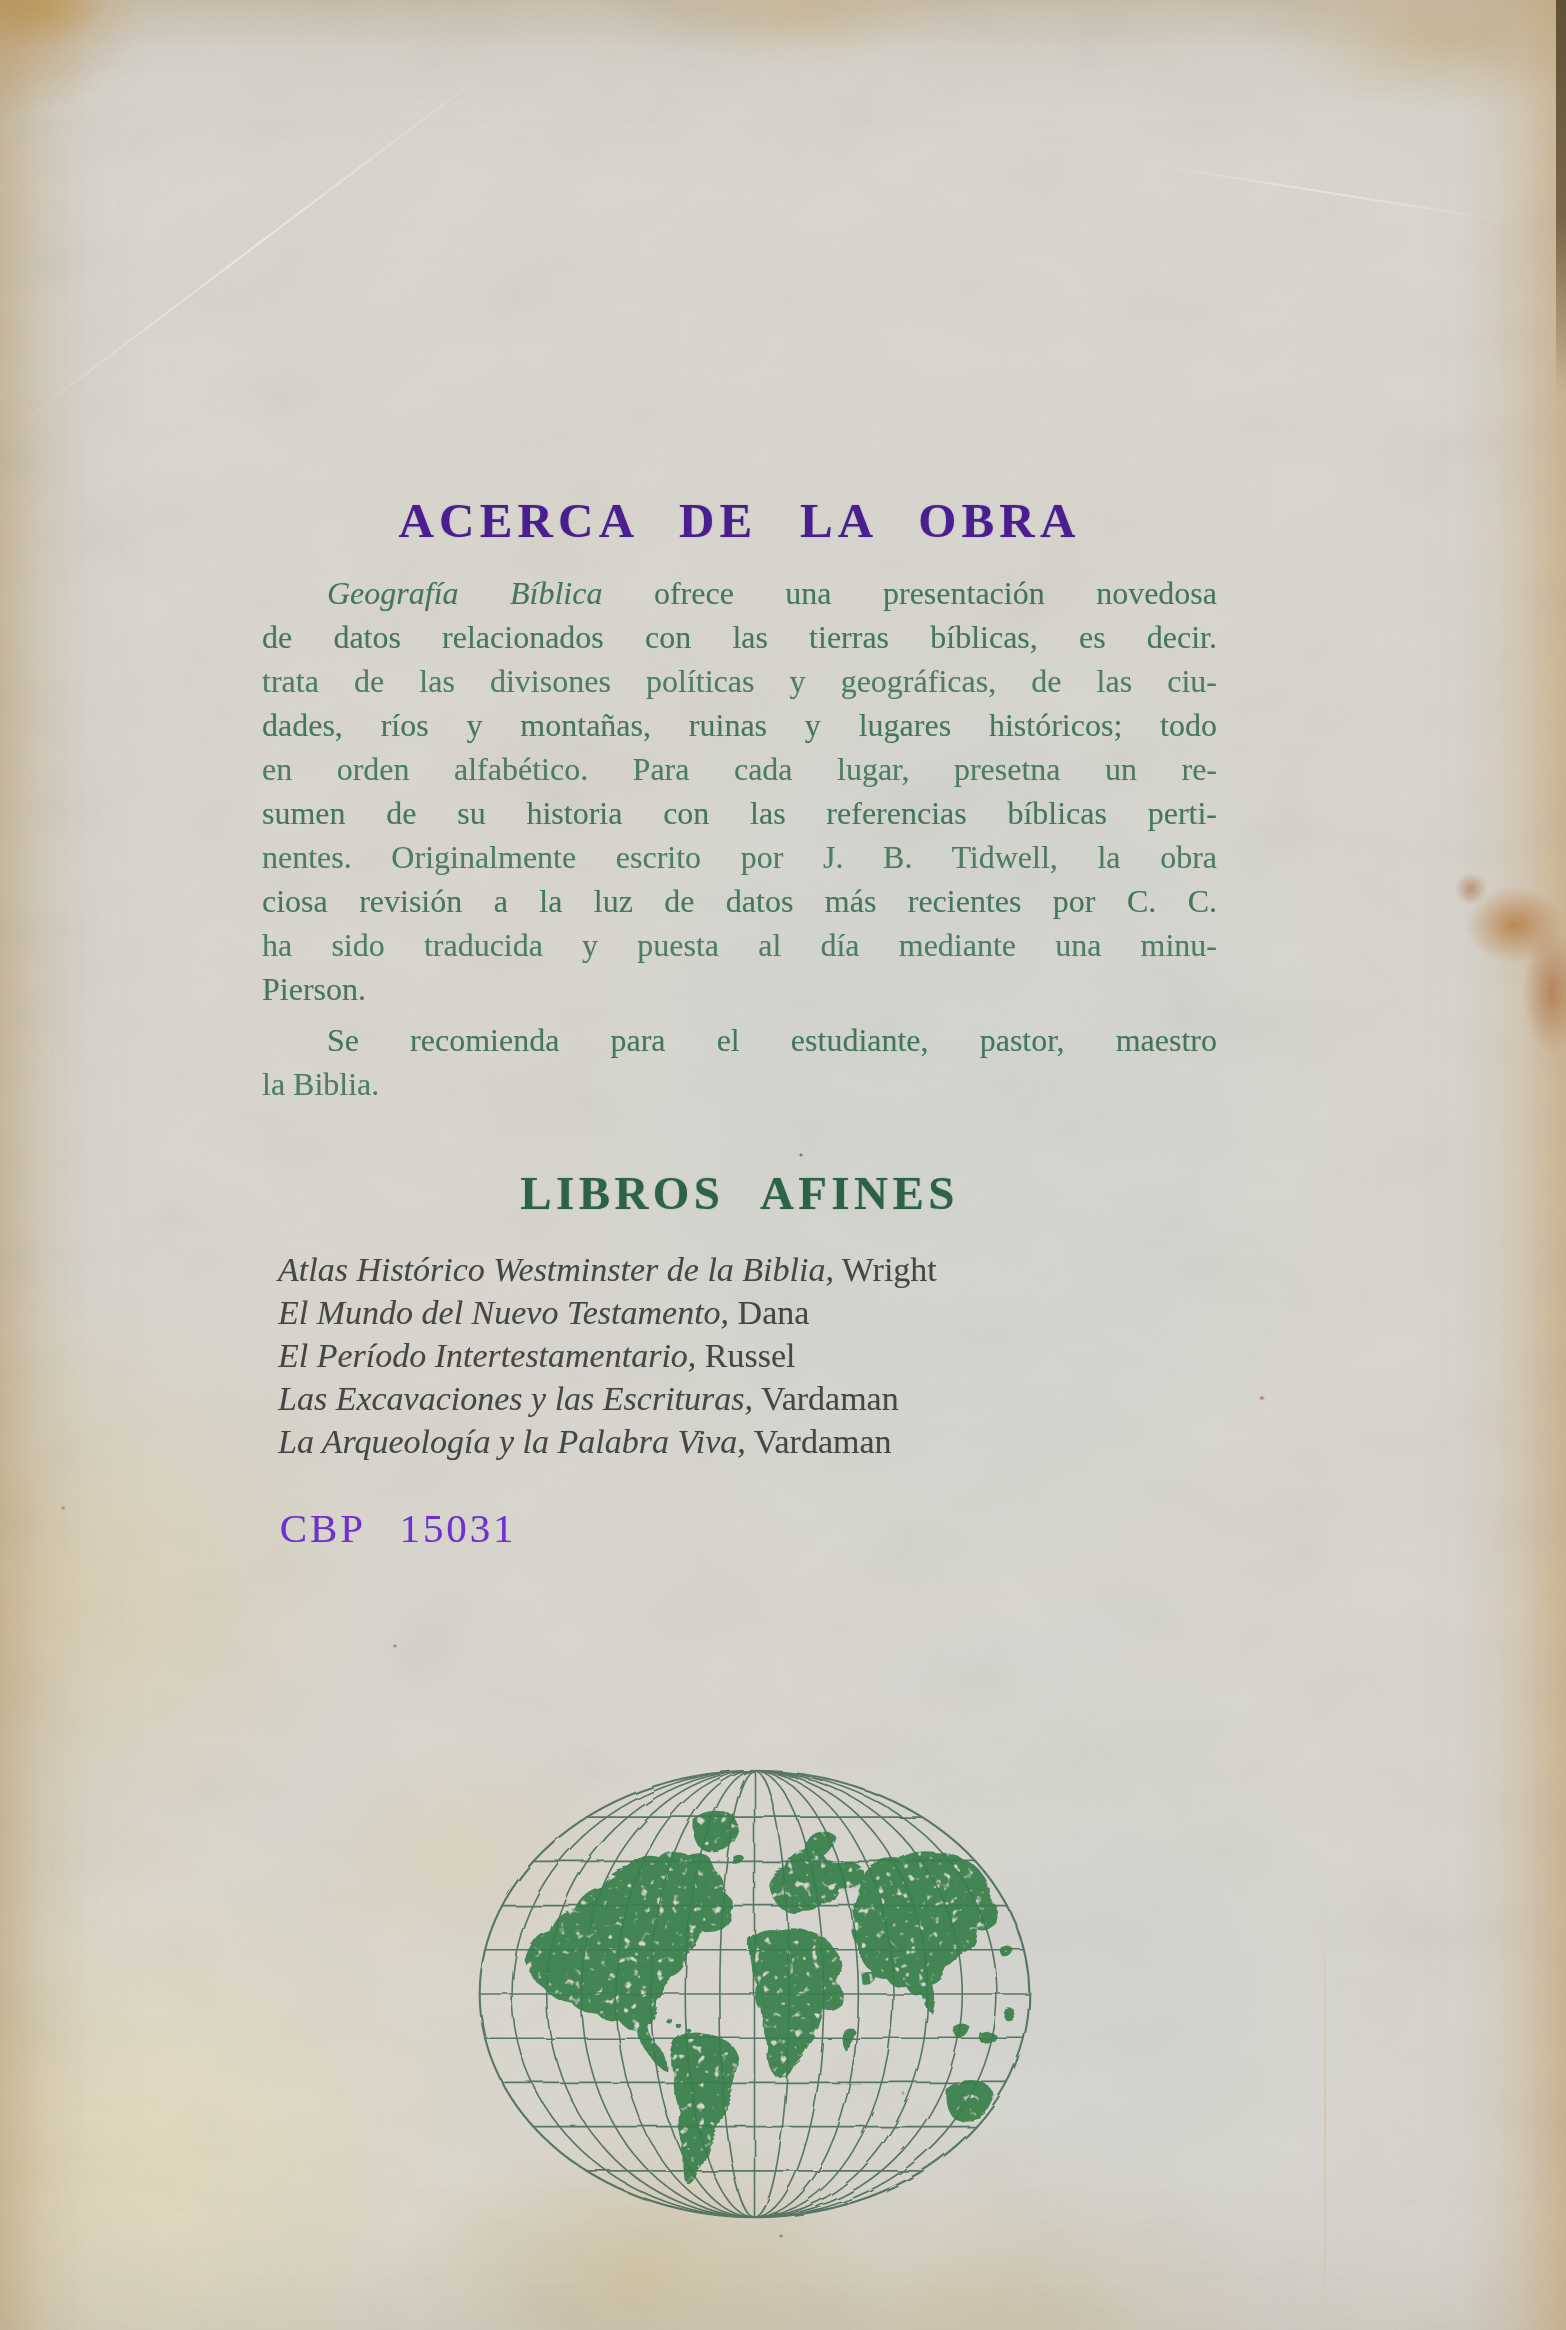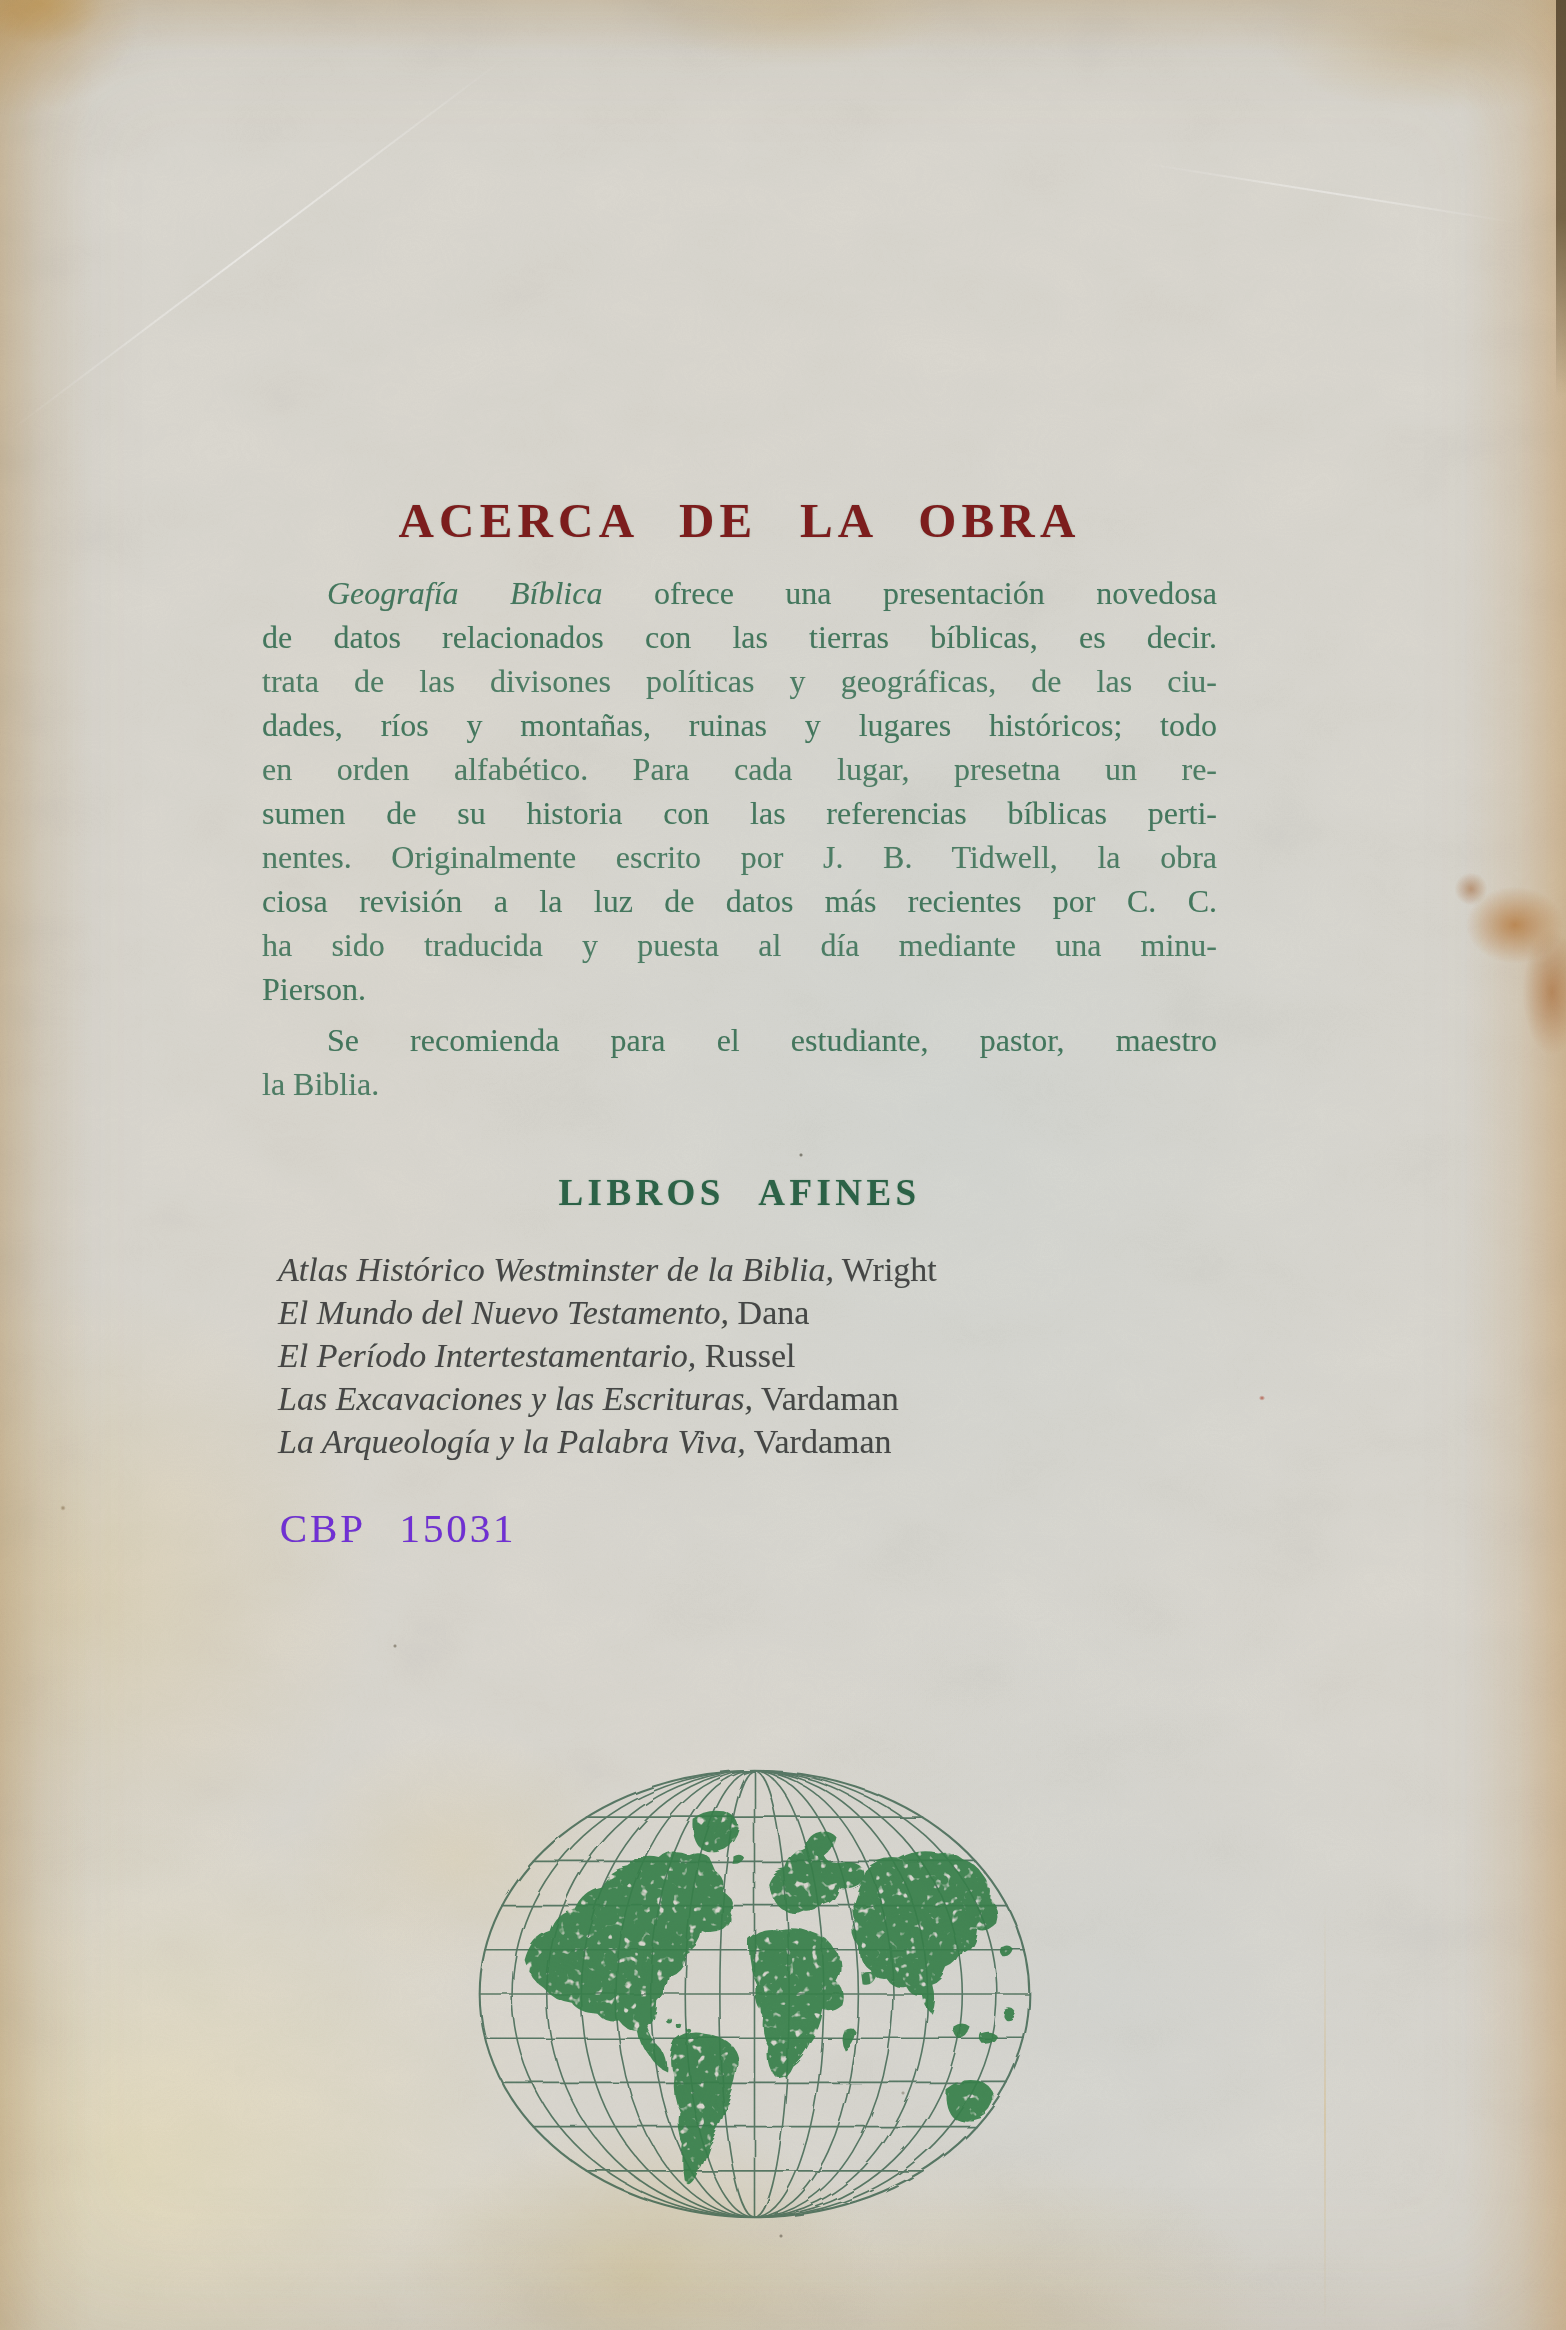--- a/index.html
+++ b/index.html
@@ -78,38 +78,38 @@
   
   .content{
     position:absolute;left:262px;top:493px;width:955px;
     color:#3a7257;
     filter:blur(0.3px);
   }
   h1.acerca{
     margin:0 0 22px 0;
     font-size:49px;line-height:56px;font-weight:700;
     letter-spacing:5.2px;word-spacing:25px;
-    text-align:center;color:#7f1d1d;
+    text-align:center;color:#4c1d95;
     text-shadow:0 0 1.5px rgba(44,99,71,.35);
   }
   .para{margin:0;}
   .para-2{margin-top:7.4px;}
   .jline{
     font-size:32px;line-height:44px;
     text-align:justify;text-align-last:justify;
     opacity:.93;
     text-shadow:0 0 0.7px rgba(58,114,87,.35);
   }
   .jline:nth-child(2n){opacity:.87;}
   .indent{text-indent:65px;}
   .lastline{text-align-last:left;}
   .it{font-style:italic;}
   h2.afines{
     margin:59px 0 0 0;
-    font-size:37px;line-height:56px;font-weight:700;
+    font-size:47px;line-height:56px;font-weight:700;
     letter-spacing:4.4px;word-spacing:22px;
     text-align:center;color:#2d6448;
     text-shadow:0 0 1.5px rgba(44,99,71,.35);
   }
   .booklist{margin-top:26.5px;padding-left:16px;}
   .bookline{
     font-size:34px;line-height:43px;
     color:#404040;opacity:.95;
     text-shadow:0 0 0.7px rgba(60,122,82,.35);
   }

